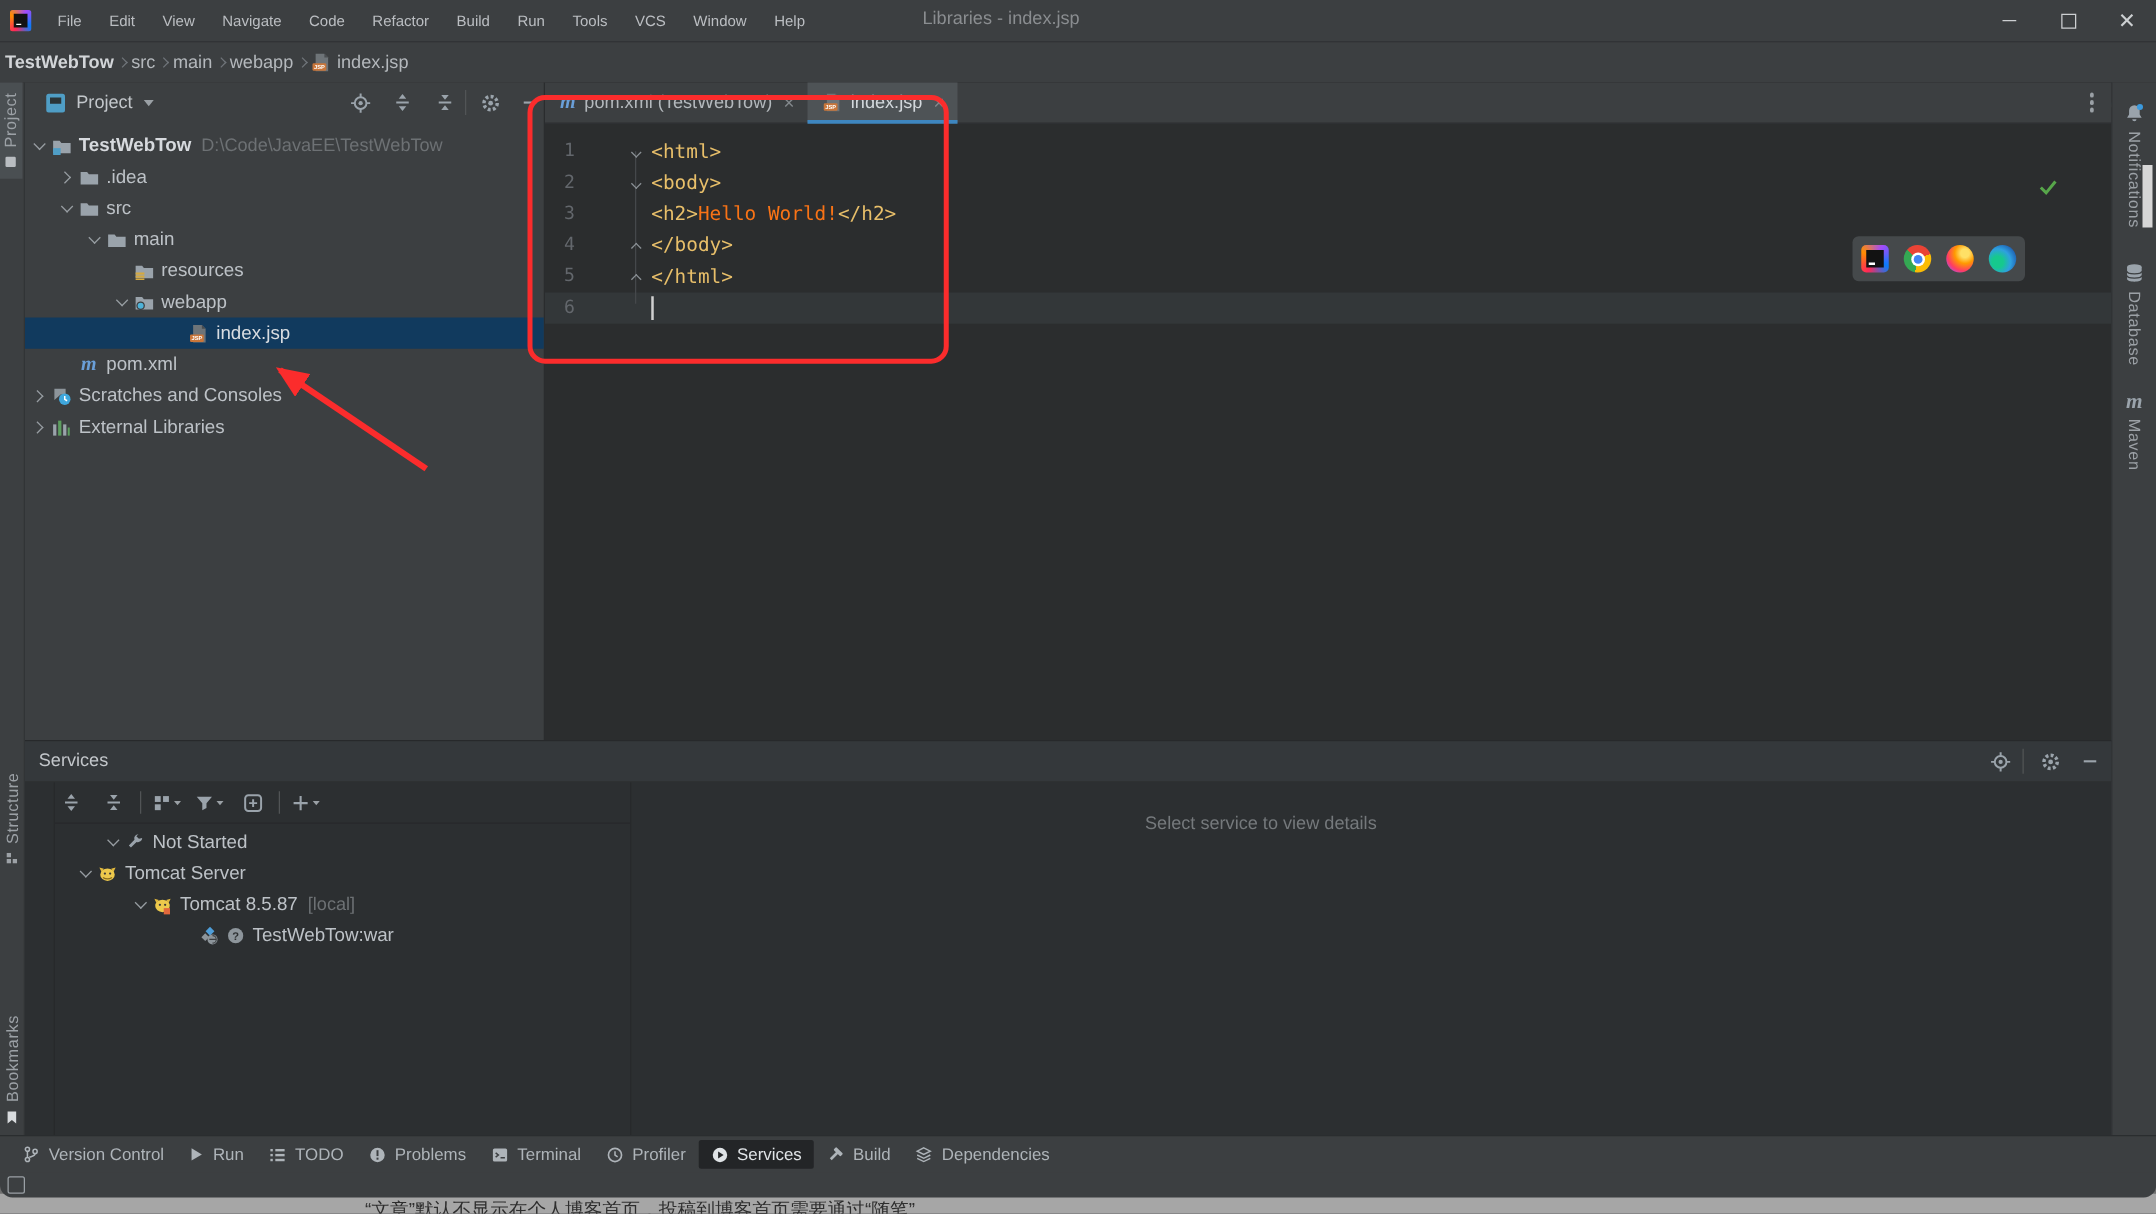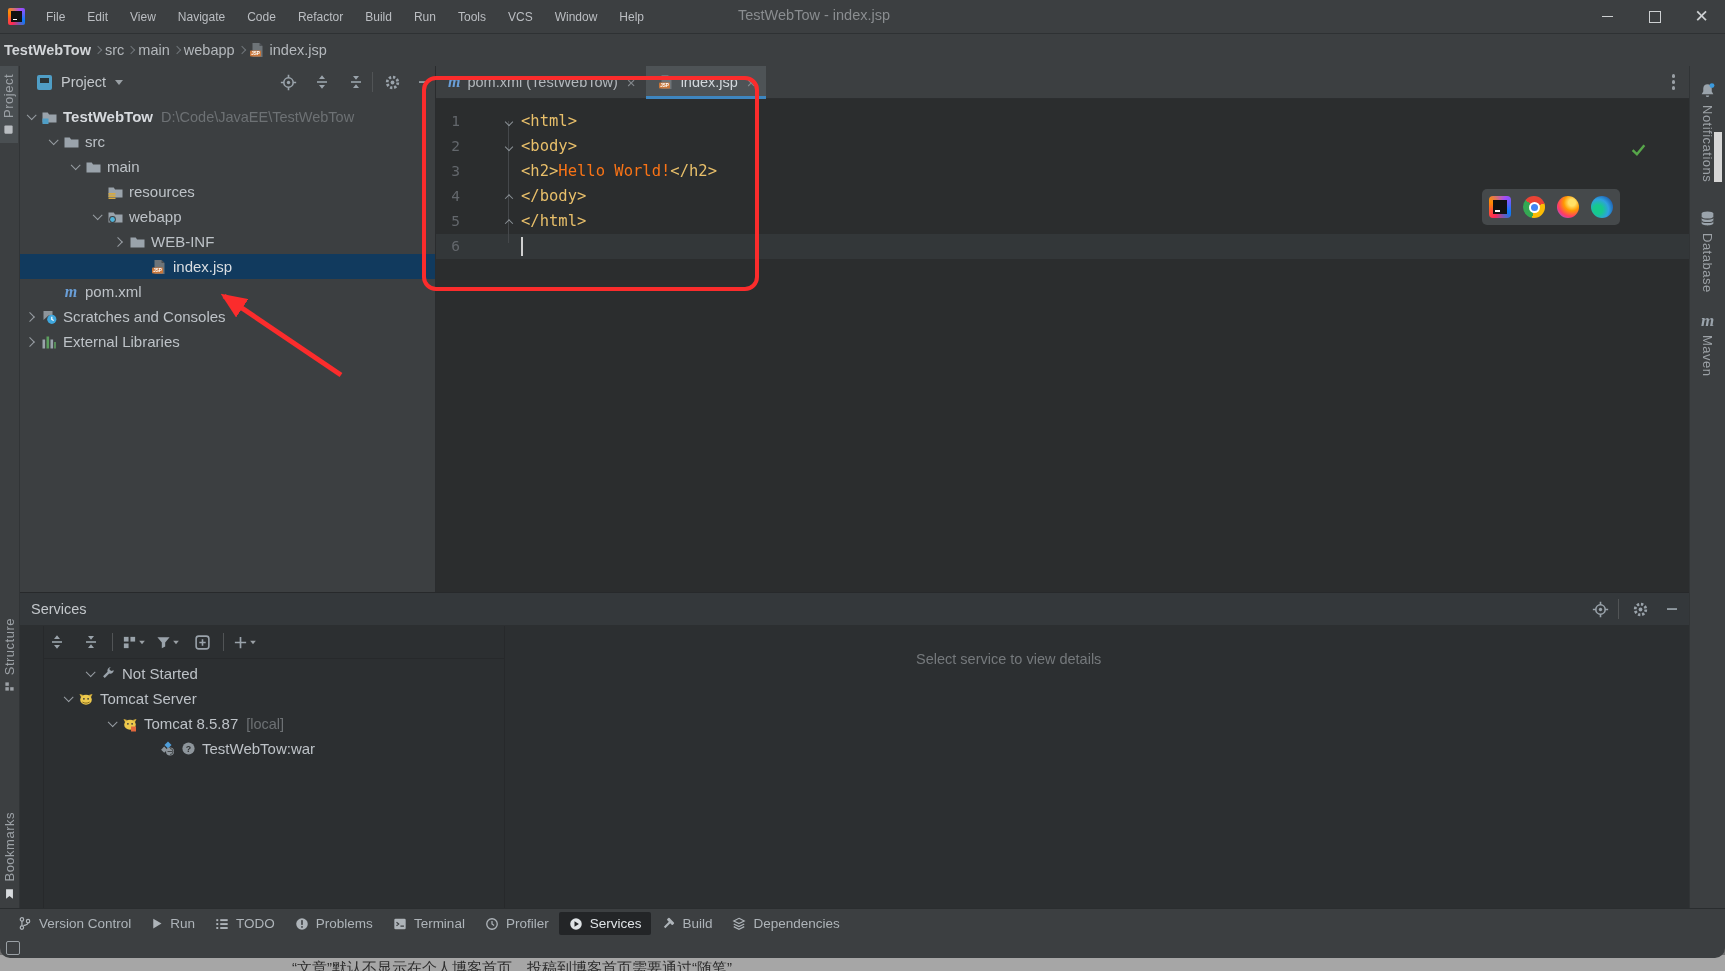--- a/index.html
+++ b/index.html
@@ -145,21 +145,21 @@
       <div>Navigate</div>
       <div>Code</div>
       <div>Refactor</div>
       <div>Build</div>
       <div>Run</div>
       <div>Tools</div>
       <div>VCS</div>
       <div>Window</div>
       <div>Help</div>
     </div>
-    <div class="wintitle">TestWebTow - index.jsp</div>
+    <div class="wintitle">Libraries - index.jsp</div>
     <div class="winbtns">
       <div class="winbtn">
           <span class="mn"></span>
         </div>
       <div class="winbtn">
           <span class="sq"></span>
         </div>
       <div class="winbtn">
           <span class="x">✕</span>
         </div>
@@ -358,20 +358,29 @@
         <span class="ticon">
             <svg class="icon" width="17" height="16" viewBox="0 0 16 16">
               <path d="M1 3.5h5.2l1.4 1.9H15v8.1H1z" fill="#9aa3ab"></path>
               <rect x="1" y="9.5" width="6" height="5.5" fill="#4f9ec6"></rect>
             </svg>
           </span>
         <span class="bold">TestWebTow</span>
         <span class="suffix">D:\Code\JavaEE\TestWebTow</span>
       </div>
       <div class="prow" style="padding-left:24px">
+        <span class="chev"></span>
+        <span class="ticon">
+            <svg class="icon" width="17" height="16" viewBox="0 0 16 16">
+              <path d="M1 3.5h5.2l1.4 1.9H15v8.1H1z" fill="#9aa3ab"></path>
+            </svg>
+          </span>
+        <span>.idea</span>
+      </div>
+      <div class="prow" style="padding-left:24px">
         <span class="chev down"></span>
         <span class="ticon">
             <svg class="icon" width="17" height="16" viewBox="0 0 16 16">
               <path d="M1 3.5h5.2l1.4 1.9H15v8.1H1z" fill="#9aa3ab"></path>
             </svg>
           </span>
         <span>src</span>
       </div>
       <div class="prow" style="padding-left:46px">
         <span class="chev down"></span>
@@ -399,29 +408,20 @@
       <div class="prow" style="padding-left:68px">
         <span class="chev down"></span>
         <span class="ticon">
             <svg class="icon" width="17" height="16" viewBox="0 0 16 16">
               <path d="M1 3.5h5.2l1.4 1.9H15v8.1H1z" fill="#9aa3ab"></path>
               <circle cx="5" cy="10.5" r="3.4" fill="#3c3f41"></circle>
               <circle cx="5" cy="10.5" r="2.4" fill="#4fb3d9"></circle>
             </svg>
           </span>
         <span>webapp</span>
-      </div>
-      <div class="prow" style="padding-left:90px">
-        <span class="chev"></span>
-        <span class="ticon">
-            <svg class="icon" width="17" height="16" viewBox="0 0 16 16">
-              <path d="M1 3.5h5.2l1.4 1.9H15v8.1H1z" fill="#9aa3ab"></path>
-            </svg>
-          </span>
-        <span>WEB-INF</span>
       </div>
       <div class="prow sel" style="padding-left:112px">
         <span class="chev none"></span>
         <span class="ticon">
             <svg class="icon" width="16" height="16" viewBox="0 0 16 16">
               <path d="M3.5 1h7l3 3v11h-10z" fill="#6e7478"></path>
               <path d="M10.5 1l3 3h-3z" fill="#4a4e51"></path>
               <rect x="1" y="8.5" width="11" height="6" rx="1" fill="#c9763a"></rect>
               <text x="6.5" y="13.2" font-size="4.6" font-weight="bold" fill="#fff" text-anchor="middle" font-family="sans-serif">JSP</text>
             </svg>

